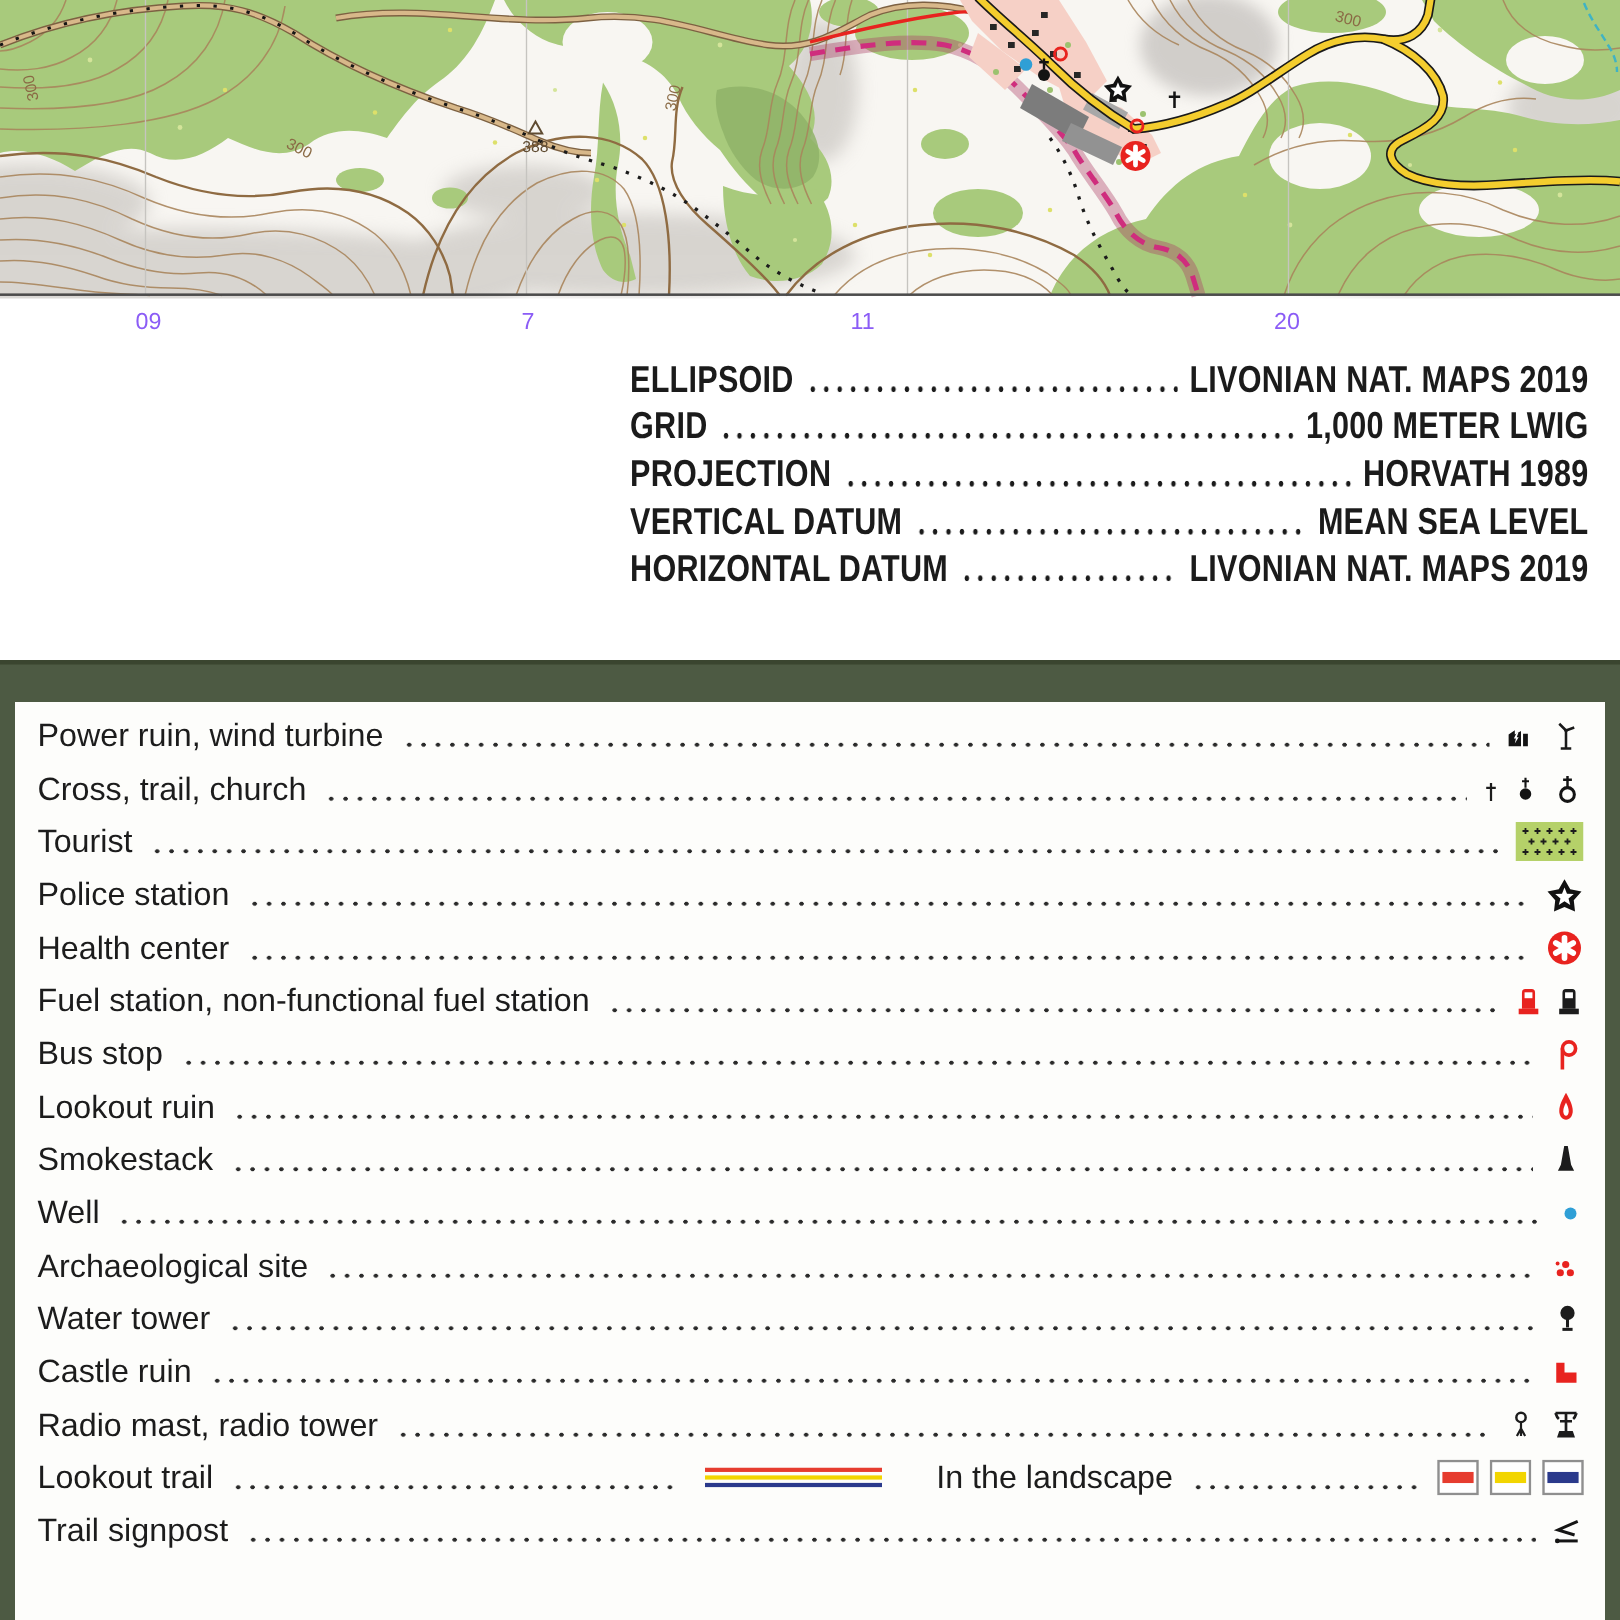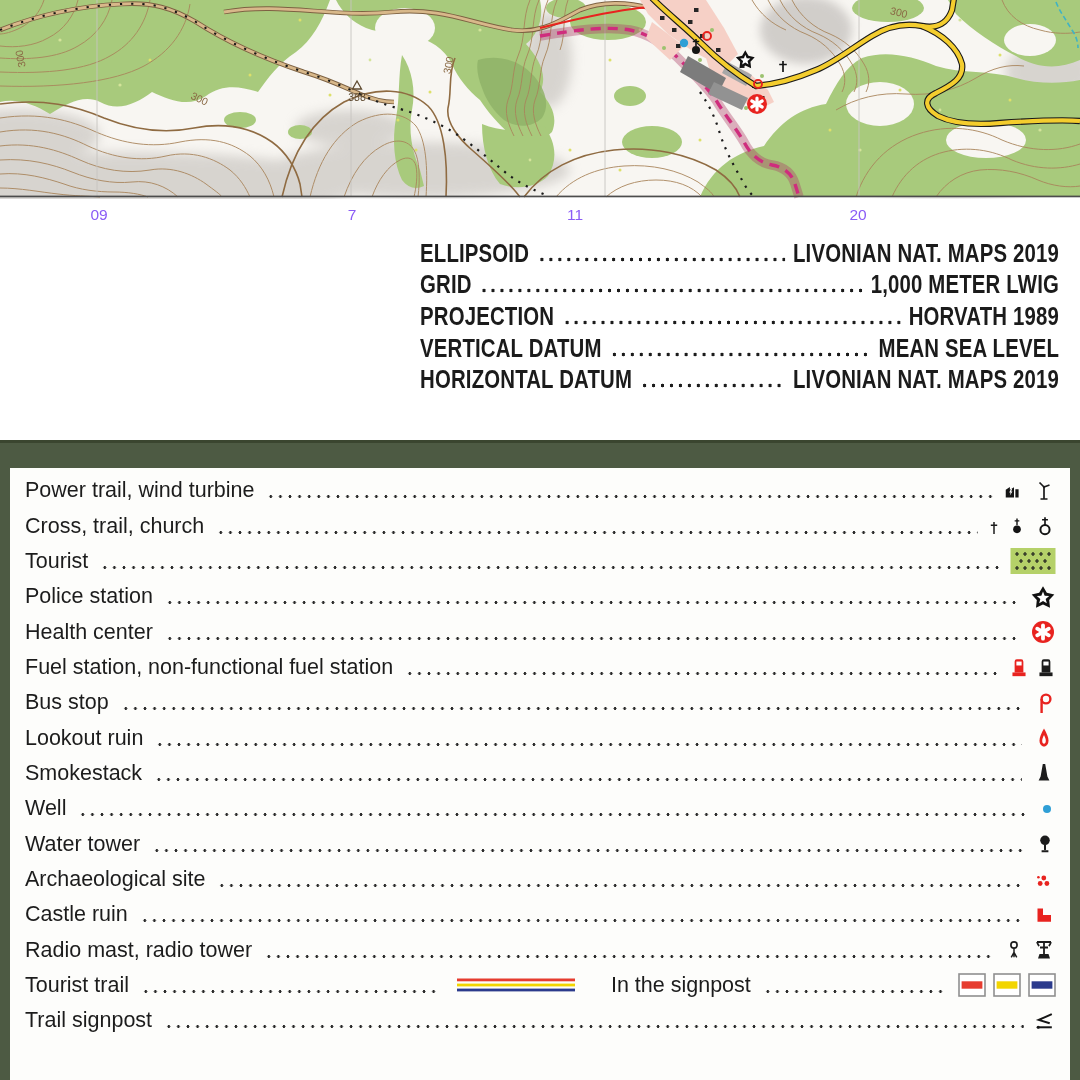--- a/index.html
+++ b/index.html
@@ -291,21 +291,21 @@
       <span class="mlabel">HORIZONTAL DATUM</span>
       <span class="mdots"></span>
       <span class="mvalue">LIVONIAN NAT. MAPS 2019</span>
     </div>
   </div>
 
   <div class="legend-band">
     <div class="legend-panel">
 
       <div class="lrow">
-        <span class="llabel">Power trail, wind turbine</span>
+        <span class="llabel">Power ruin, wind turbine</span>
         <span class="ldots"></span>
         <span class="licons">
           <svg width="22" height="24" viewBox="0 0 24 24">
             <path fill="#141414" d="M3 19 V10.5 L7.5 7.5 V10.5 L12 8 V19 Z M13.5 19 V10 H17 V19 Z"></path>
             <path fill="#fff" d="M8.8 9.5 L6.8 13.5 H8.3 L7.5 17 L10.3 12.6 H8.9 L10 9.5 Z"></path>
           </svg>
           <svg width="24" height="24" viewBox="0 0 24 24">
             <g stroke="#1a1a1a" stroke-width="1.7" fill="none">
               <path d="M12 8 L7.5 3.5 M12 8 L17.5 6 M12 8 V20 M8.5 20 H15.5"></path>
               <circle cx="12" cy="8" r="1.2" fill="#1a1a1a" stroke="none"></circle>
@@ -424,47 +424,47 @@
         <span class="llabel">Well</span>
         <span class="ldots"></span>
         <span class="licons">
           <svg width="18" height="18" viewBox="0 0 18 18">
             <circle cx="9" cy="9" r="4" fill="#2f9fd6"></circle>
           </svg>
         </span>
       </div>
 
       <div class="lrow">
-        <span class="llabel">Water tower</span>
-        <span class="ldots"></span>
-        <span class="licons">
-          <svg width="22" height="26" viewBox="0 0 24 24">
-            <circle cx="12" cy="8" r="5.2" fill="#1c1c1c"></circle>
-            <rect x="10.9" y="12.5" width="2.2" height="6" fill="#1c1c1c"></rect>
-            <rect x="8.3" y="18.8" width="7.4" height="2.2" fill="#1c1c1c"></rect>
-          </svg>
-        </span>
-      </div>
-
-      <div class="lrow">
         <span class="llabel">Archaeological site</span>
         <span class="ldots"></span>
         <span class="licons">
           <svg width="24" height="24" viewBox="0 0 24 24">
             <g fill="#e8231f">
               <circle cx="8.2" cy="16.5" r="2.4"></circle>
                 <circle cx="14.9" cy="16.5" r="2.4"></circle>
               <circle cx="11.8" cy="11" r="2.4"></circle>
                 <circle cx="6.4" cy="10.3" r="1.3"></circle>
             </g>
           </svg>
         </span>
       </div>
 
       <div class="lrow">
+        <span class="llabel">Water tower</span>
+        <span class="ldots"></span>
+        <span class="licons">
+          <svg width="22" height="26" viewBox="0 0 24 24">
+            <circle cx="12" cy="8" r="5.2" fill="#1c1c1c"></circle>
+            <rect x="10.9" y="12.5" width="2.2" height="6" fill="#1c1c1c"></rect>
+            <rect x="8.3" y="18.8" width="7.4" height="2.2" fill="#1c1c1c"></rect>
+          </svg>
+        </span>
+      </div>
+
+      <div class="lrow">
         <span class="llabel">Castle ruin</span>
         <span class="ldots"></span>
         <span class="licons">
           <svg width="24" height="26" viewBox="0 0 24 24">
             <path fill="#e8231f" d="M5.5 5.5 H11 V12 H19 V18.8 H5.5 Z"></path>
           </svg>
         </span>
       </div>
 
       <div class="lrow">
@@ -478,30 +478,30 @@
           <svg width="24" height="26" viewBox="0 0 24 24">
             <path d="M12 4 V16" stroke="#1c1c1c" stroke-width="1.8" fill="none"></path>
             <path d="M5 4 H19 M5 4 Q6 7 7.2 8 M19 4 Q18 7 16.8 8 M8 9.5 H16" stroke="#1c1c1c" stroke-width="1.8" fill="none"></path>
             <path fill="#1c1c1c" d="M7.5 16 H16.5 L18 20.4 H6 Z"></path>
           </svg>
         </span>
       </div>
 
 
       <div class="lrow">
-        <span class="llabel">Tourist trail</span>
+        <span class="llabel">Lookout trail</span>
         <span class="ldots fixed"></span>
         <span class="trail-sym">
           <svg width="118" height="14" viewBox="0 0 118 14">
             <rect x="0" y="0.5" width="118" height="2.8" fill="#e63c2f"></rect>
             <rect x="0" y="5.6" width="118" height="2.8" fill="#f2d500"></rect>
             <rect x="0" y="10.6" width="118" height="2.8" fill="#2b3a8c"></rect>
           </svg>
         </span>
-        <span class="llabel">In the signpost</span>
+        <span class="llabel">In the landscape</span>
         <span class="ldots"></span>
         <span class="licons">
           <svg width="28" height="24" viewBox="0 0 28 24">
             <rect x="1" y="1" width="26" height="22" fill="#fff" stroke="#8f8f8f" stroke-width="1.6"></rect>
             <rect x="3.6" y="8.3" width="20.8" height="7.4" fill="#e63c2f"></rect>
           </svg>
           <svg width="28" height="24" viewBox="0 0 28 24">
             <rect x="1" y="1" width="26" height="22" fill="#fff" stroke="#8f8f8f" stroke-width="1.6"></rect>
             <rect x="3.6" y="8.3" width="20.8" height="7.4" fill="#f2d500"></rect>
           </svg>

